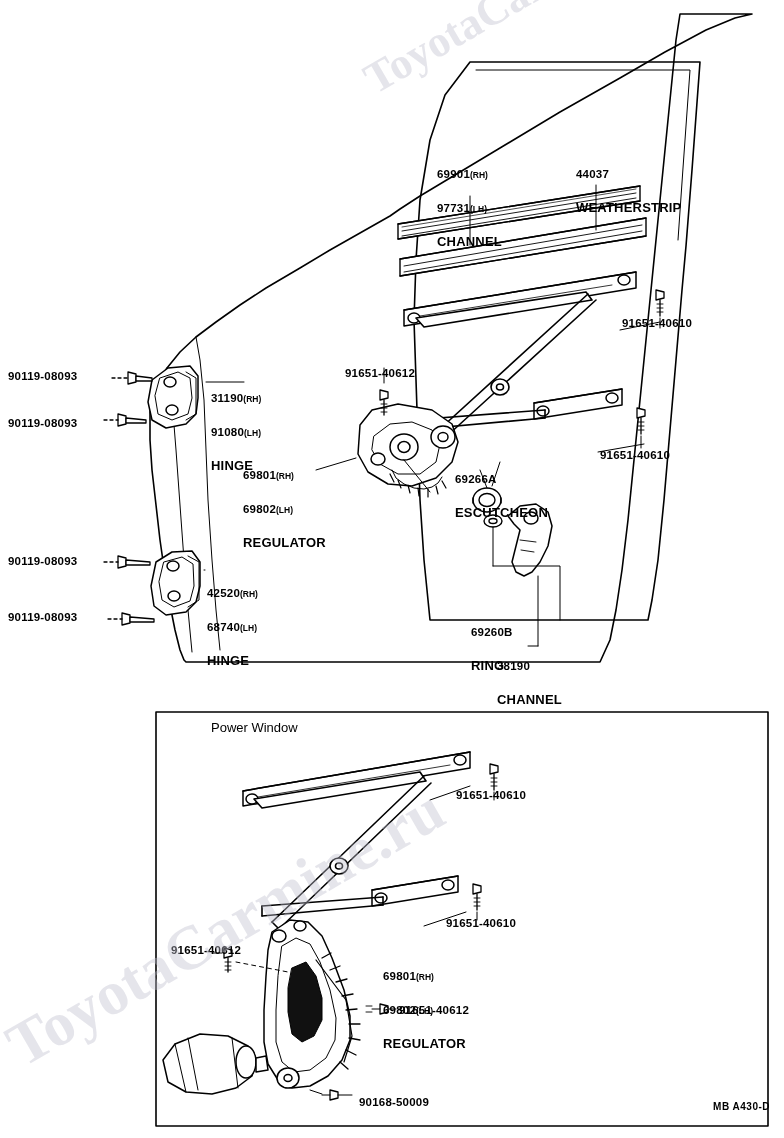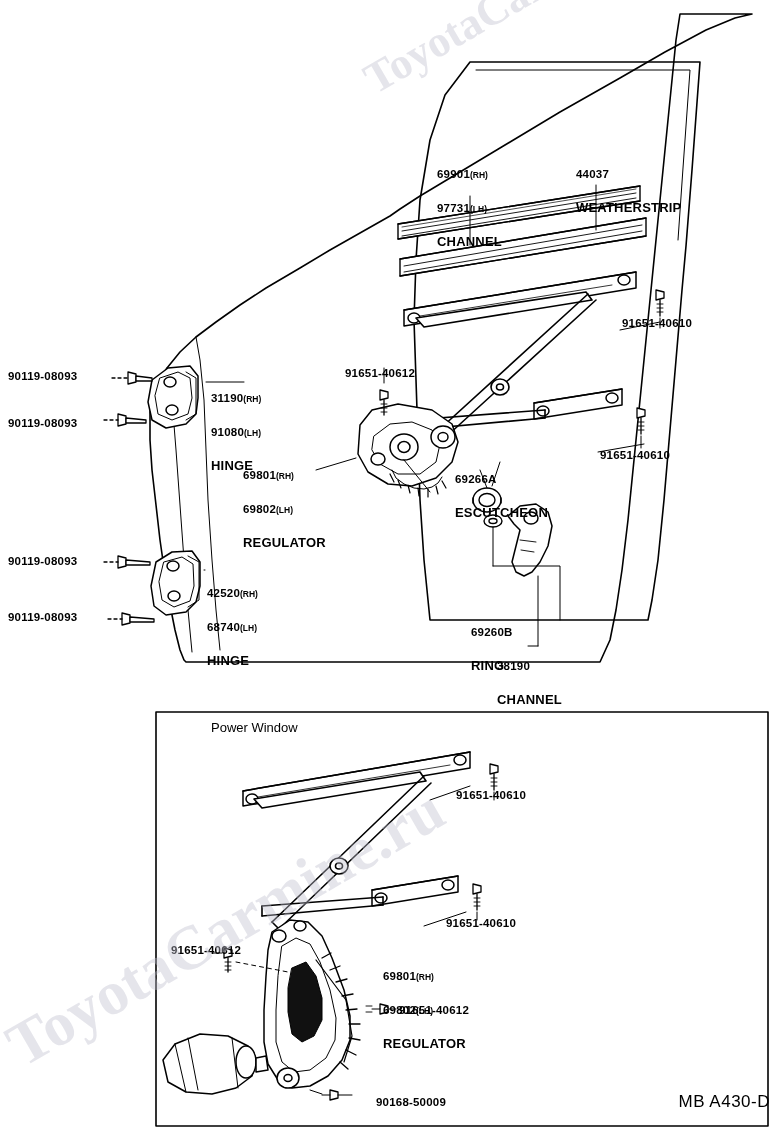--- a/index.html
+++ b/index.html
@@ -57,23 +57,23 @@
   #wm2 {
     left: 30px; top: 1010px;
     font-size: 62px;
     transform: rotate(-30deg);
     transform-origin: left bottom;
   }
   #footer-code {
     position: absolute;
     right: 14px;
     bottom: 26px;
-    font-size: 17px;
+    font-size: 10px;
     font-family: "Liberation Sans", sans-serif;
-    font-weight: normal;
+    font-weight: bold;
     letter-spacing: 0.5px;
   }
   .pw-title {
     position: absolute;
     left: 163px;
     top: 720px;
     font-size: 13px;
     font-weight: normal;
     margin-left: 48px;
   }
@@ -422,20 +422,20 @@
   <div class="lbl-block" style="left:383px; top:950px;">
     <div class="row"><span class="label l-main" style="position:relative">69801</span><span class="rh-lh">(RH)</span></div>
     <div class="row"><span class="label l-main" style="position:relative">69802</span><span class="rh-lh">(LH)</span></div>
     <div class="row"><span class="label l-sub" style="position:relative">REGULATOR</span></div>
   </div>
 
   <div class="label l-main" style="left:456px; top:790px;">91651-40610</div>
   <div class="label l-main" style="left:446px; top:918px;">91651-40610</div>
   <div class="label l-main" style="left:171px; top:945px;">91651-40612</div>
   <div class="label l-main" style="left:399px; top:1005px;">91651-40612</div>
-  <div class="label l-main" style="left:376px; top:1097px;">90168-50009</div>
+  <div class="label l-main" style="left:359px; top:1097px;">90168-50009</div>
 
   <div id="footer-code">MB  A430-D</div>
 
   <div class="watermark" id="wm1">ToyotaCarmine.ru</div>
   <div class="watermark" id="wm2">ToyotaCarmine.ru</div>
 
 </div>
 
 </body></html>

